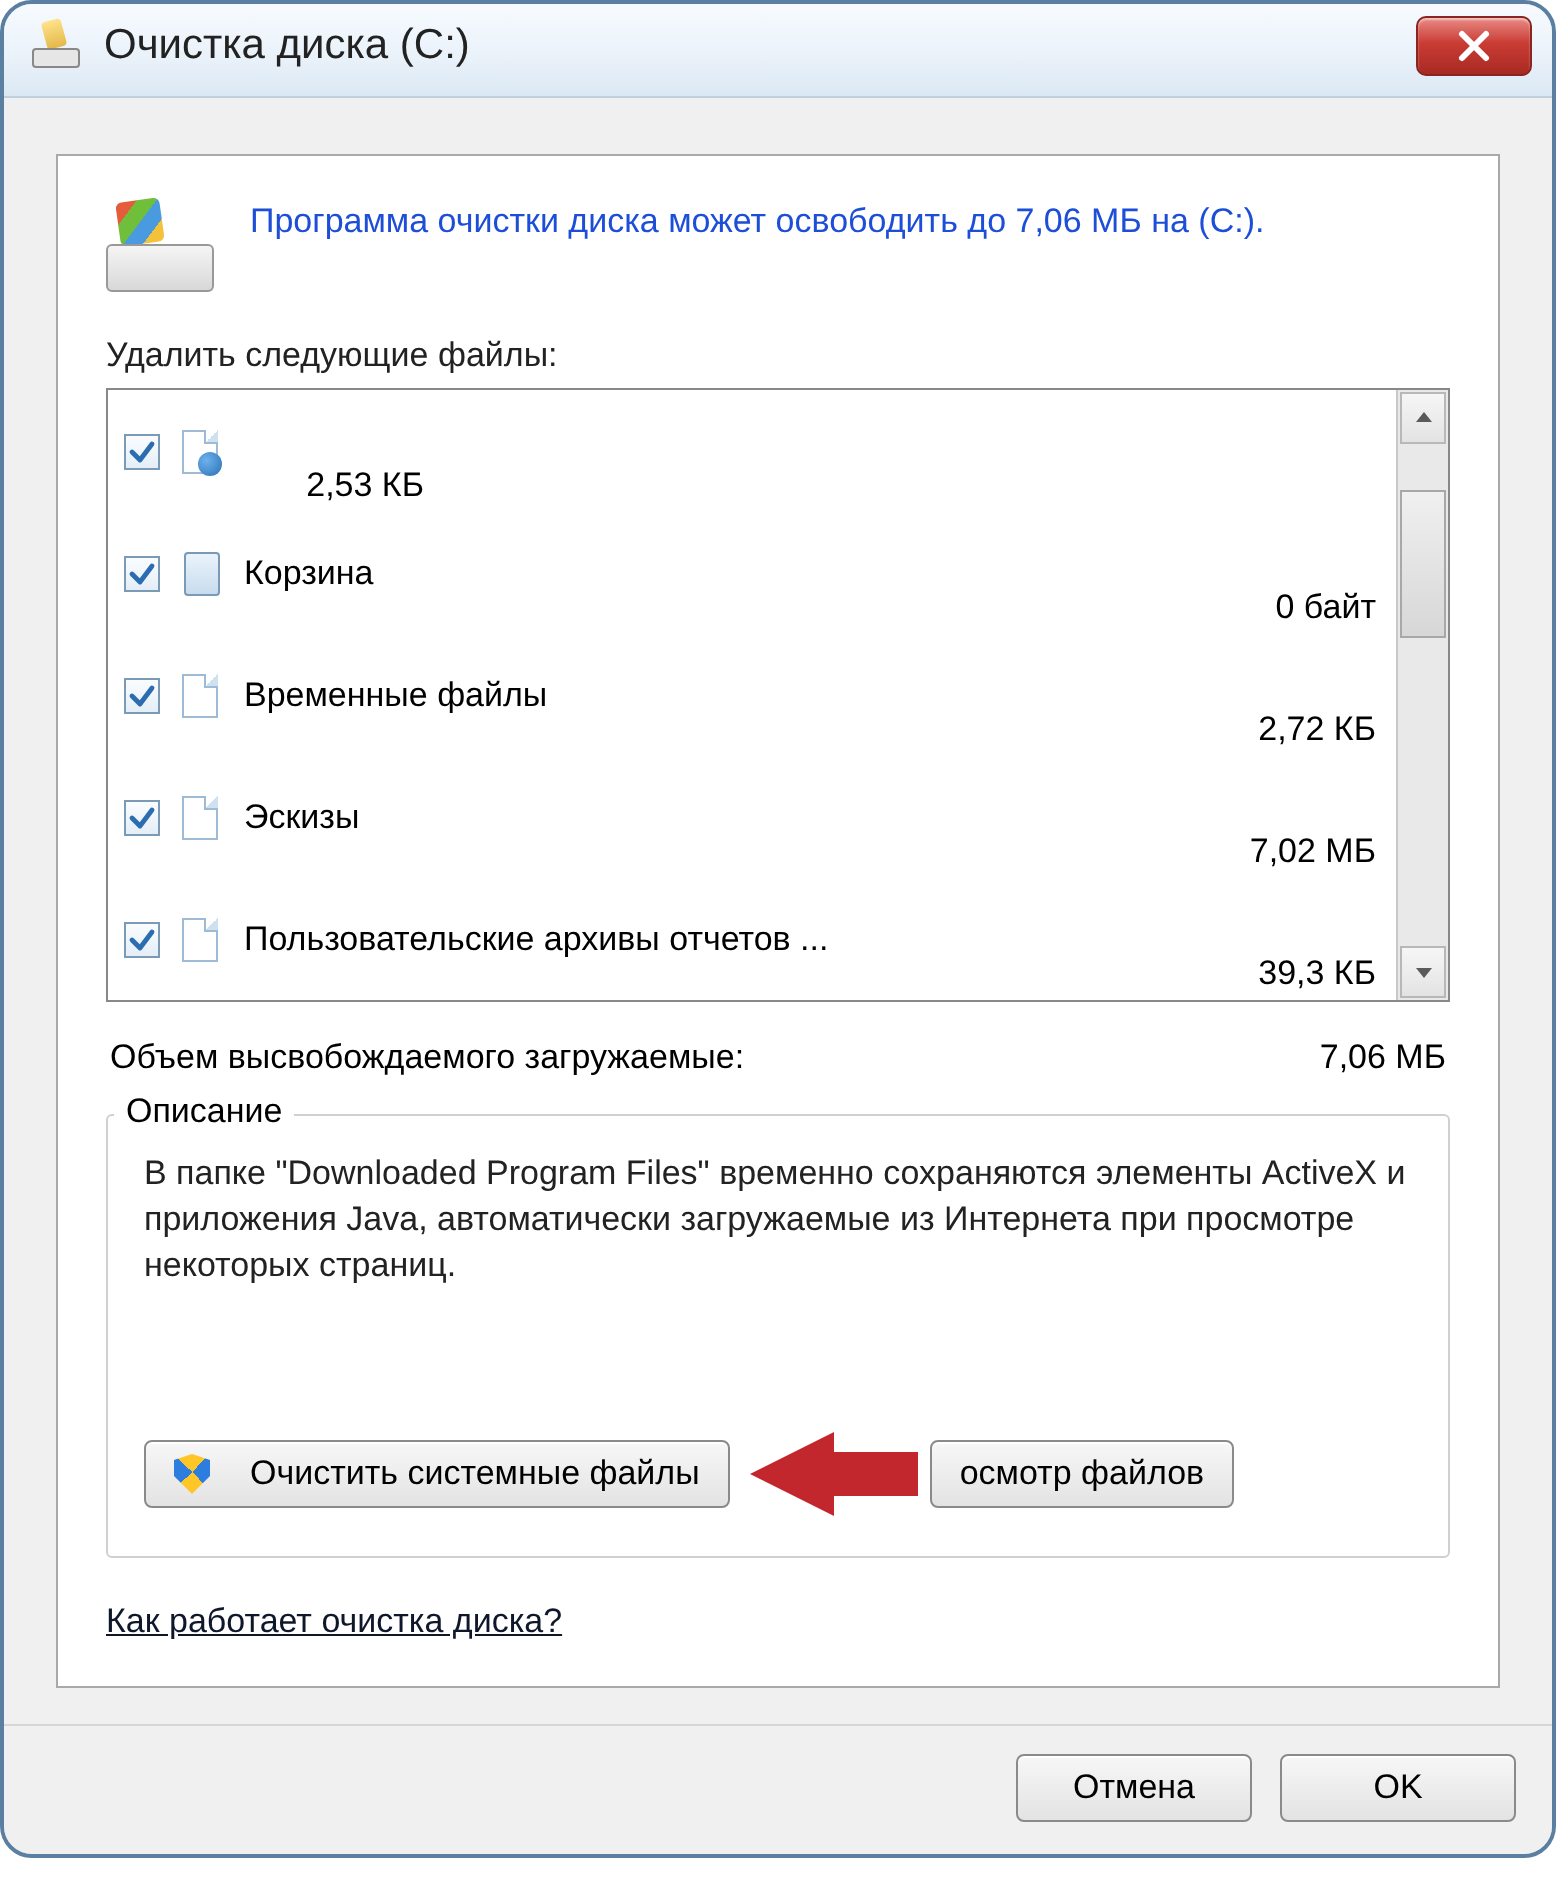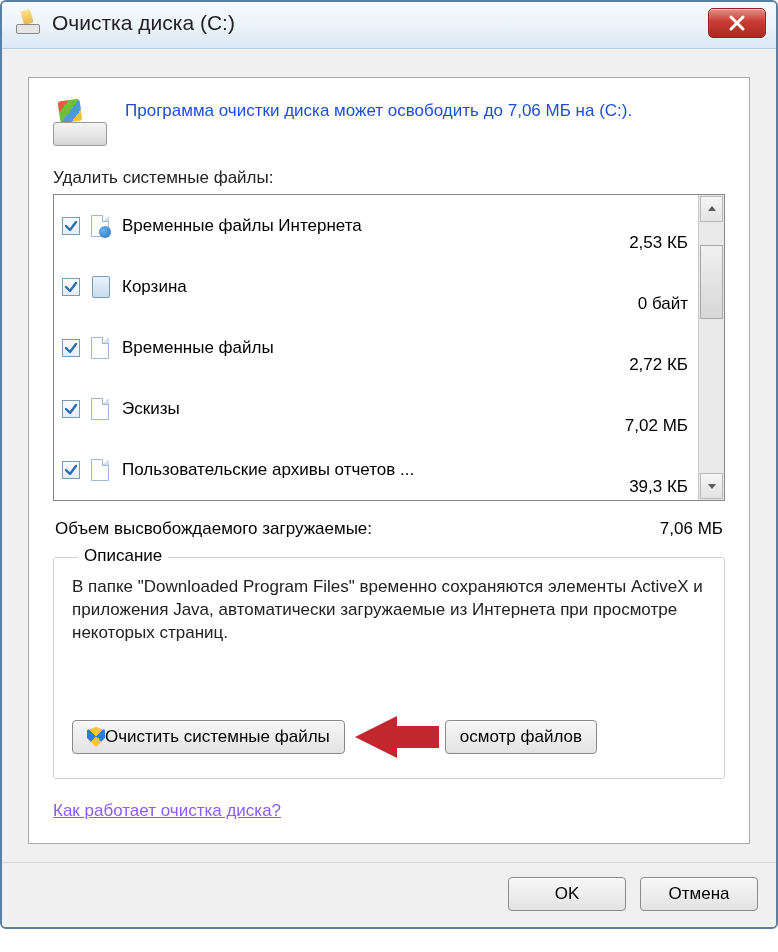--- a/index.html
+++ b/index.html
@@ -5,21 +5,21 @@
 * { box-sizing: border-box; }
 body {
   margin: 0;
   font-family: "Segoe UI", Tahoma, sans-serif;
   font-size: 17px;
   background: #fff;
   width: 778px;
 }
 .window {
   border: 2px solid #5a7fa0;
-  border-radius: 6px;
+  border-radius: 16px;
   background: #f0f0f0;
   box-shadow: 0 0 0 1px #c6d5e4 inset;
   overflow: hidden;
 }
 .titlebar {
   display: flex;
   align-items: center;
   justify-content: space-between;
   padding: 6px 10px 10px 14px;
   background: linear-gradient(#f7fbff, #e9f1f9 60%, #dbe8f4);
@@ -167,32 +167,32 @@
   margin: 18px 2px 18px 2px;
 }
 .groupbox {
   border: 1px solid #d0d0d0;
   border-radius: 3px;
   padding: 18px 18px 22px 18px;
   position: relative;
   margin-bottom: 22px;
 }
 .groupbox-title {
-  position: absolute; top: -12px; left: 24px;
+  position: absolute; top: -12px; left: 3px;
   background: #fff; padding: 0 6px;
 }
 .desc-text { color: #222; line-height: 1.35; min-height: 130px; }
 .button-row { display: flex; align-items: center; gap: 10px; margin-top: 12px; }
 .win-button {
   background: linear-gradient(#f7f7f7, #e3e3e3);
   border: 1px solid #8a8a8a;
   border-radius: 4px;
   padding: 6px 14px;
   font-size: 17px;
-  display: inline-flex; align-items: center; gap: 0;
+  display: inline-flex; align-items: center; gap: 20px;
   cursor: pointer;
   box-shadow: inset 0 1px 0 #fff;
 }
 .shield {
   width: 18px; height: 20px;
   display: inline-block;
   background:
     conic-gradient(from 45deg at 50% 45%, #2d7de0 0 90deg, #ffc627 90deg 180deg, #2d7de0 180deg 270deg, #ffc627 270deg 360deg);
   clip-path: polygon(50% 0, 100% 15%, 100% 55%, 50% 100%, 0 55%, 0 15%);
 }
@@ -206,21 +206,21 @@
 }
 .arrow-anno::after {
   content: ""; position: absolute; left: 0; top: -2px;
   width: 0; height: 0;
   border-top: 21px solid transparent;
   border-bottom: 21px solid transparent;
   border-right: 42px solid #c1272d;
 }
 .view-files { margin-left: -4px; }
 .help-link {
-  color: #8b5cf6; text-decoration: underline; cursor: pointer;
+  color: #0f172a; text-decoration: underline; cursor: pointer;
 }
 .footer {
   display: flex; justify-content: flex-end; gap: 14px;
   padding: 14px 18px 16px 18px;
   background: #f0f0f0;
   border-top: 1px solid #d6d6d6;
 }
 .footer .win-button { min-width: 118px; justify-content: center; }
 </style>
 </head>
@@ -246,34 +246,33 @@
     <div class="tab-panel">
 
       <div class="intro">
         <div class="big-icon">
           <div class="flag"></div>
             <div class="drive2"></div>
         </div>
         <div class="intro-text">Программа очистки диска может освободить до 7,06 МБ на  (C:).</div>
       </div>
 
-      <div class="section-label">Удалить системные файлы:</div>
+      <div class="section-label">Удалить следующие файлы:</div>
 
       <div class="file-list">
         <div class="file-rows" id="file-rows">
             <div class="file-row">
               <div class="checkbox">
                 <svg viewBox="0 0 14 14">
                   <path d="M2 7 L6 11 L12 3" stroke="#2b6db0" stroke-width="2.4" fill="none" stroke-linecap="round" stroke-linejoin="round"></path>
                 </svg>
               </div>
               <div class="row-icon">
                 <div class="icon-page icon-ie-badge"></div>
               </div>
-              <div class="row-label">Временные файлы Интернета</div>
               <div class="row-size">2,53 КБ</div>
             </div>
             <div class="file-row">
               <div class="checkbox">
                 <svg viewBox="0 0 14 14">
                   <path d="M2 7 L6 11 L12 3" stroke="#2b6db0" stroke-width="2.4" fill="none" stroke-linecap="round" stroke-linejoin="round"></path>
                 </svg>
               </div>
               <div class="row-icon">
                 <div class="icon-bin"></div>
@@ -355,19 +354,19 @@
         </div>
       </div>
 
       <span class="help-link">Как работает очистка диска?</span>
 
     </div>
   </div>
 
   <div class="footer">
     <button class="win-button">
-        <span>OK</span>
+        <span>Отмена</span>
       </button>
     <button class="win-button">
-        <span>Отмена</span>
+        <span>OK</span>
       </button>
   </div>
 </div>
 
 </body></html>

